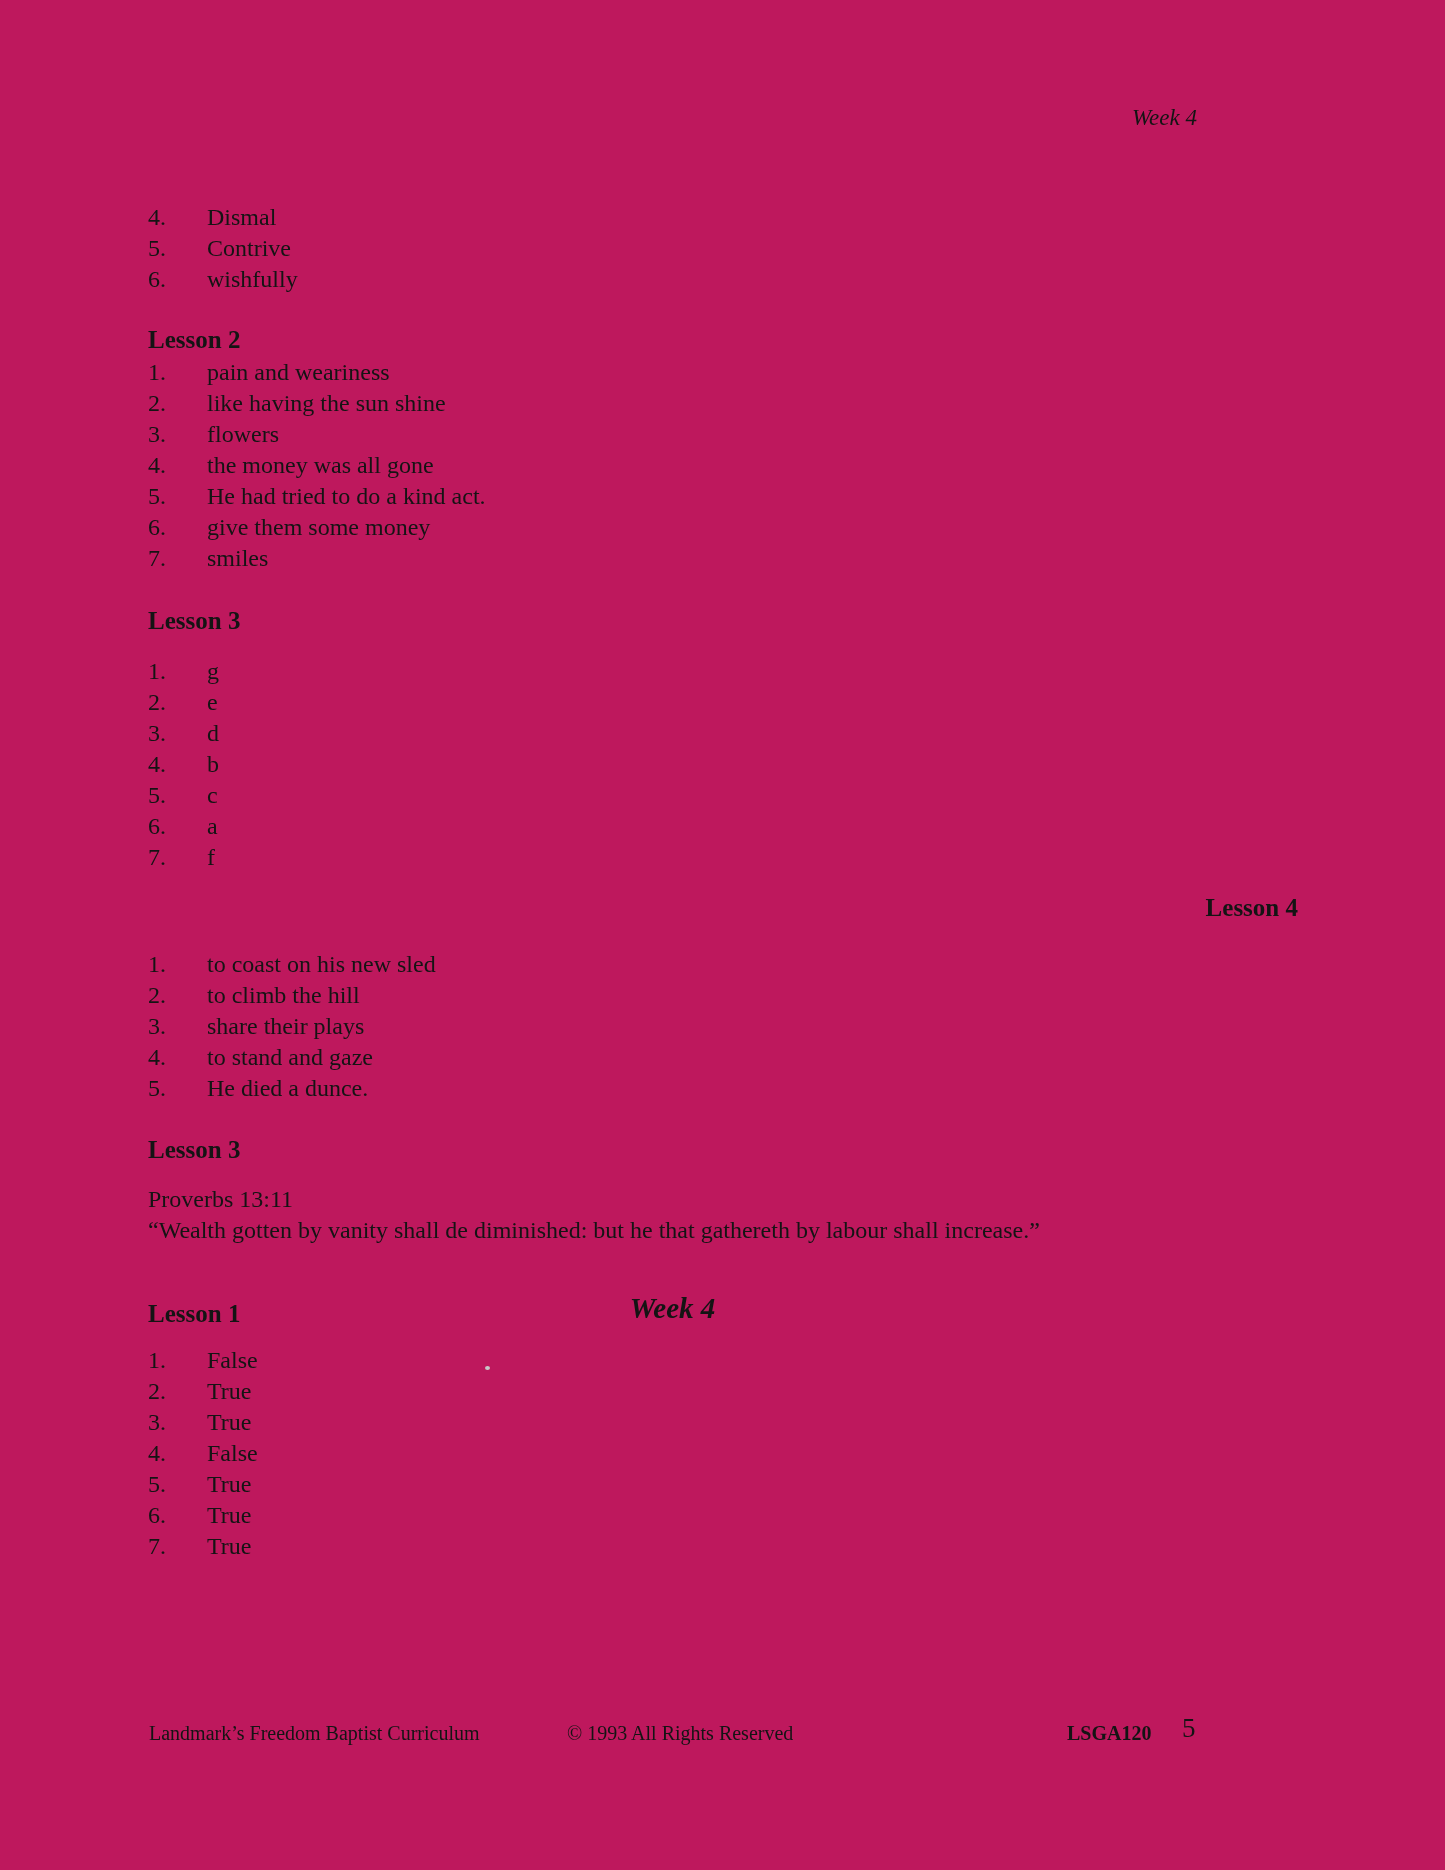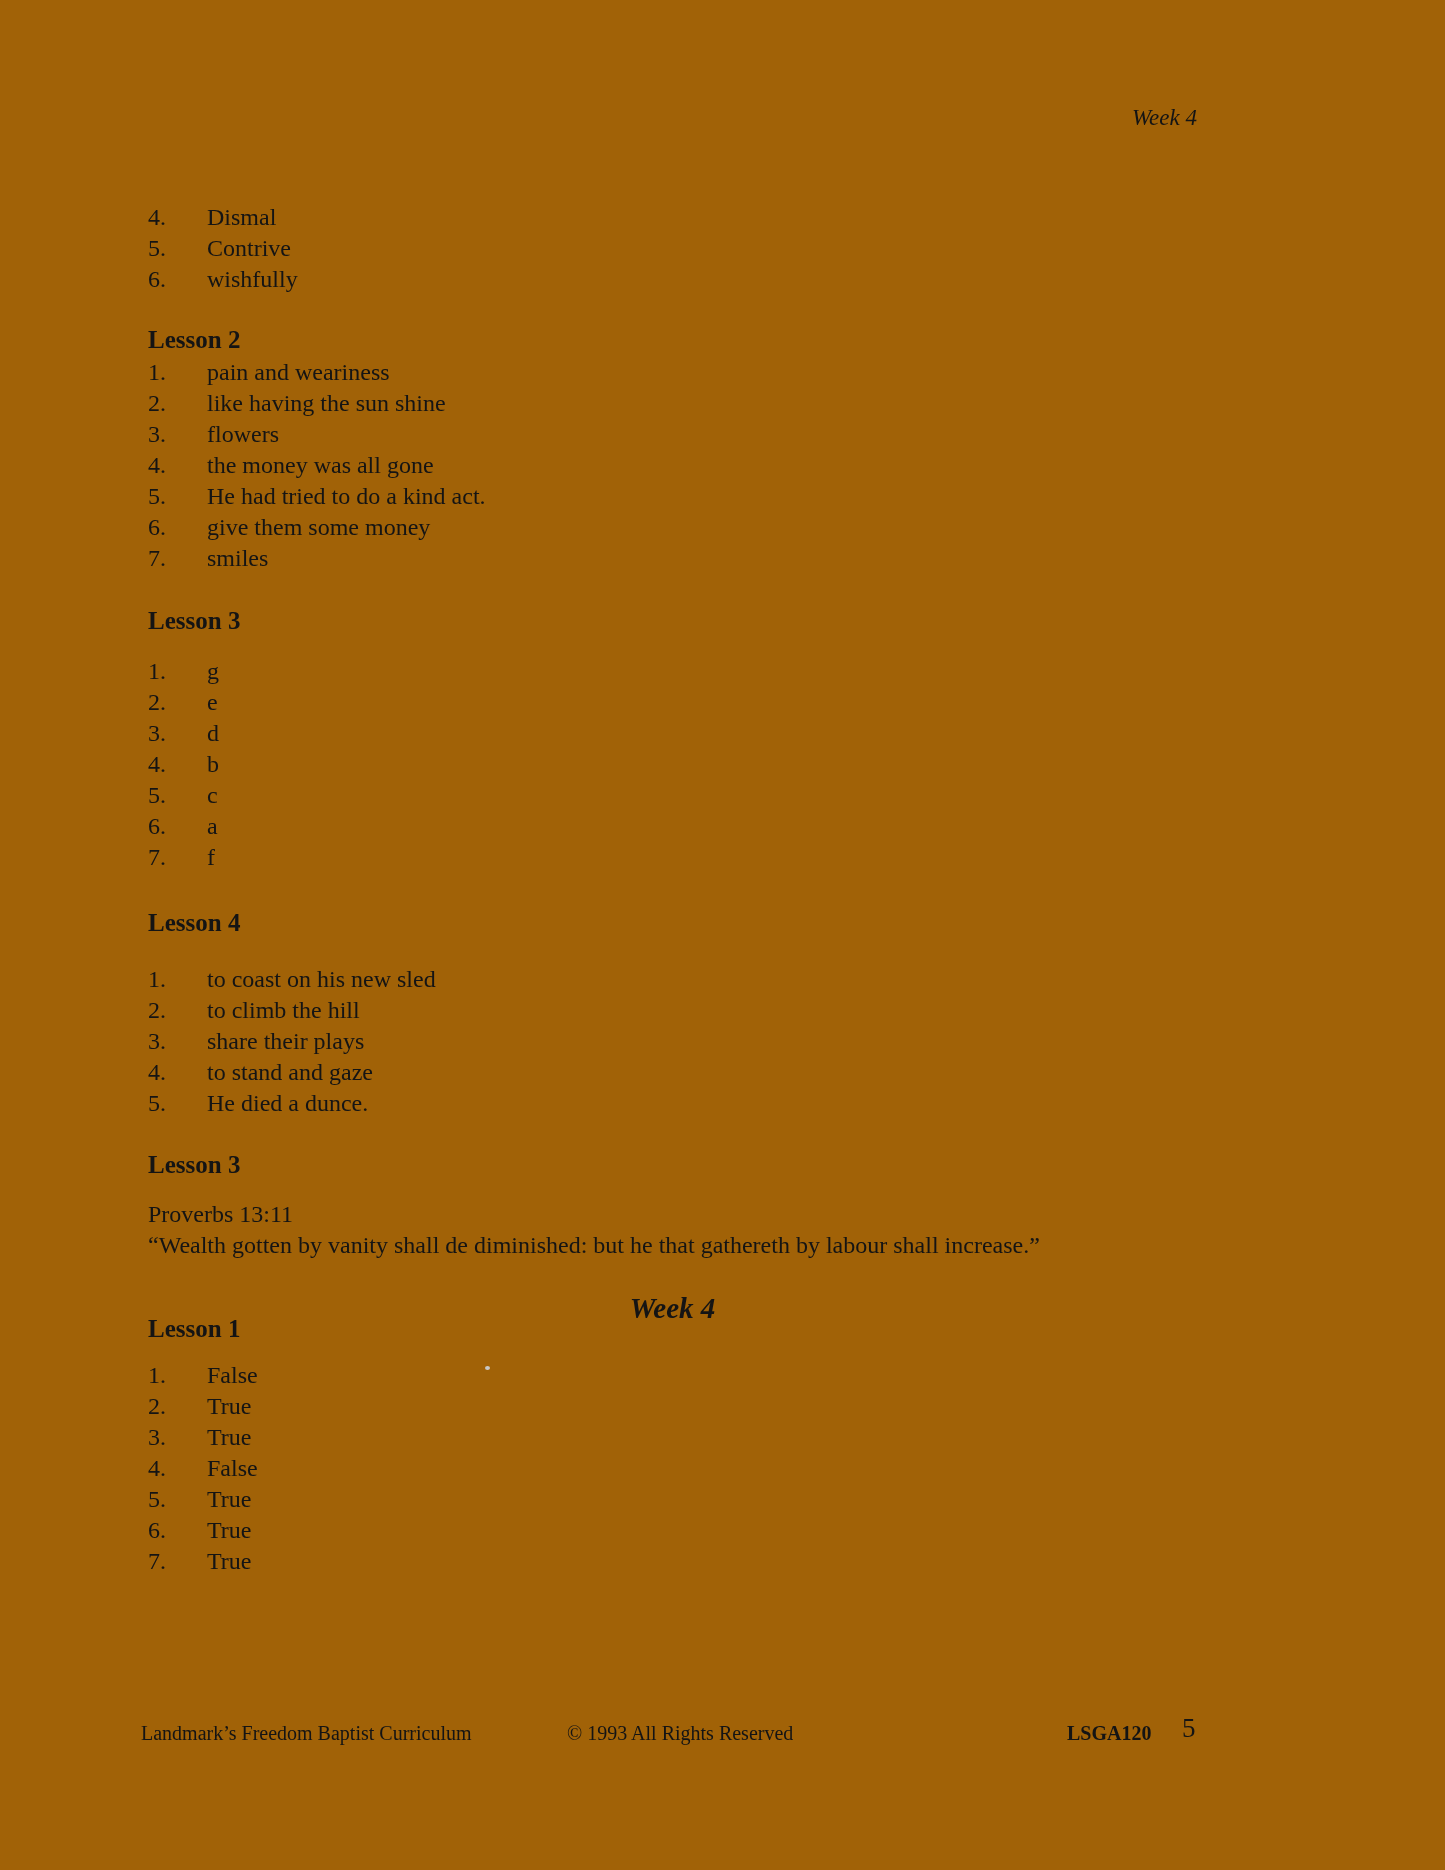--- a/index.html
+++ b/index.html
@@ -1,19 +1,19 @@
 <!DOCTYPE html>
 <html><head>
 <meta charset="utf-8">
 <style>
   html,body { margin:0; padding:0; background:#ffffff; }
   .page {
     position:relative;
     width:1445px; height:1870px;
-    background:#a16207;
+    background:#be185d;
     font-family:"Liberation Serif","DejaVu Serif",serif;
     color:#141414;
     overflow:hidden;
   }
   .header-week {
     position:absolute; top:106px; right:248px;
     font-size:23px; font-style:italic; line-height:24px;
   }
   .content {
     position:absolute; left:148px; top:0; width:1150px;
@@ -21,32 +21,32 @@
   .row { font-size:24px; line-height:31px; white-space:nowrap; }
   .row .num { display:inline-block; width:59px; }
   .lesson-heading { font-size:25px; font-weight:bold; line-height:31px; }
   .verse { font-size:24px; line-height:31px; }
   .q-italic { }
   .block-cont   { margin-top:202px; }
   .h-lesson2    { margin-top:29px; }
   .items-l2     { margin-top:2px; }
   .h-lesson3    { margin-top:31px; }
   .items-l3     { margin-top:20px; }
-  .h-lesson4    { margin-top:34px; }
+  .h-lesson4    { margin-top:19px;text-align:right; }
   .items-l4     { margin-top:26px; }
   .h-lesson5    { margin-top:30px; }
   .verse-block  { margin-top:19px; }
   .h-lesson1    { margin-top:52px; }
   .items-l1     { margin-top:16px; }
   .week-divider {
     position:absolute; top:1292px; left:0; width:1345px;
     text-align:center;
     font-size:29px; font-weight:bold; font-style:italic; line-height:33px;
   }
-  .footer-left  { position:absolute; left:141px;  top:1722px; font-size:20px; }
+  .footer-left  { position:absolute; left:149px;  top:1722px; font-size:20px; }
   .footer-center{ position:absolute; left:567px;  top:1722px; font-size:20px; }
   .footer-code  { position:absolute; left:1067px; top:1722px; font-size:20px;font-weight:bold; }
   .footer-page  { position:absolute; left:1182px; top:1713px; font-size:27px; }
   .speck {
     position:absolute; left:485px; top:1366px;
     width:5px; height:4px; background:#c8c8c8; border-radius:50%;
   }
 </style>
 </head>
 <body>

